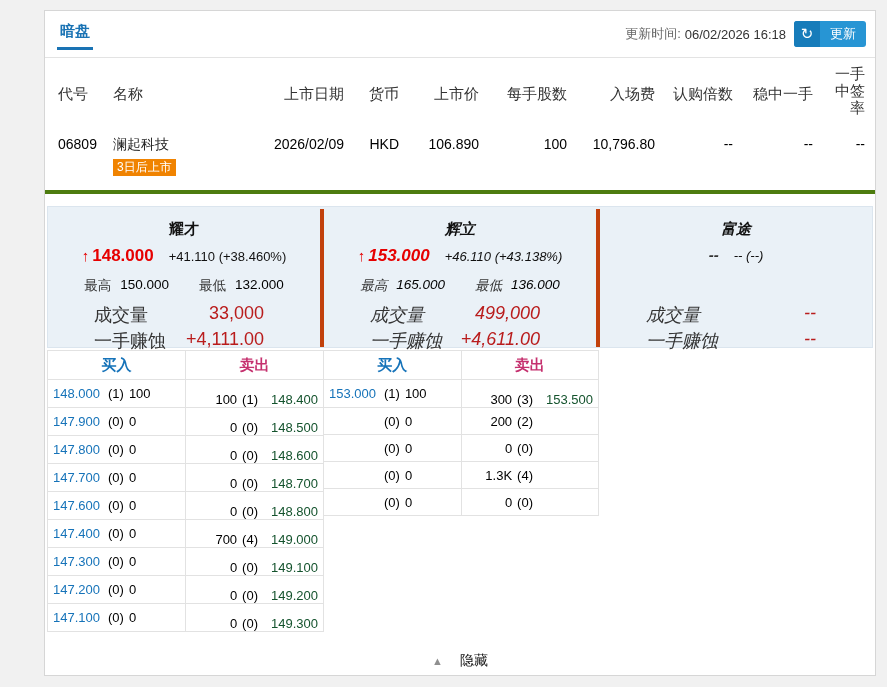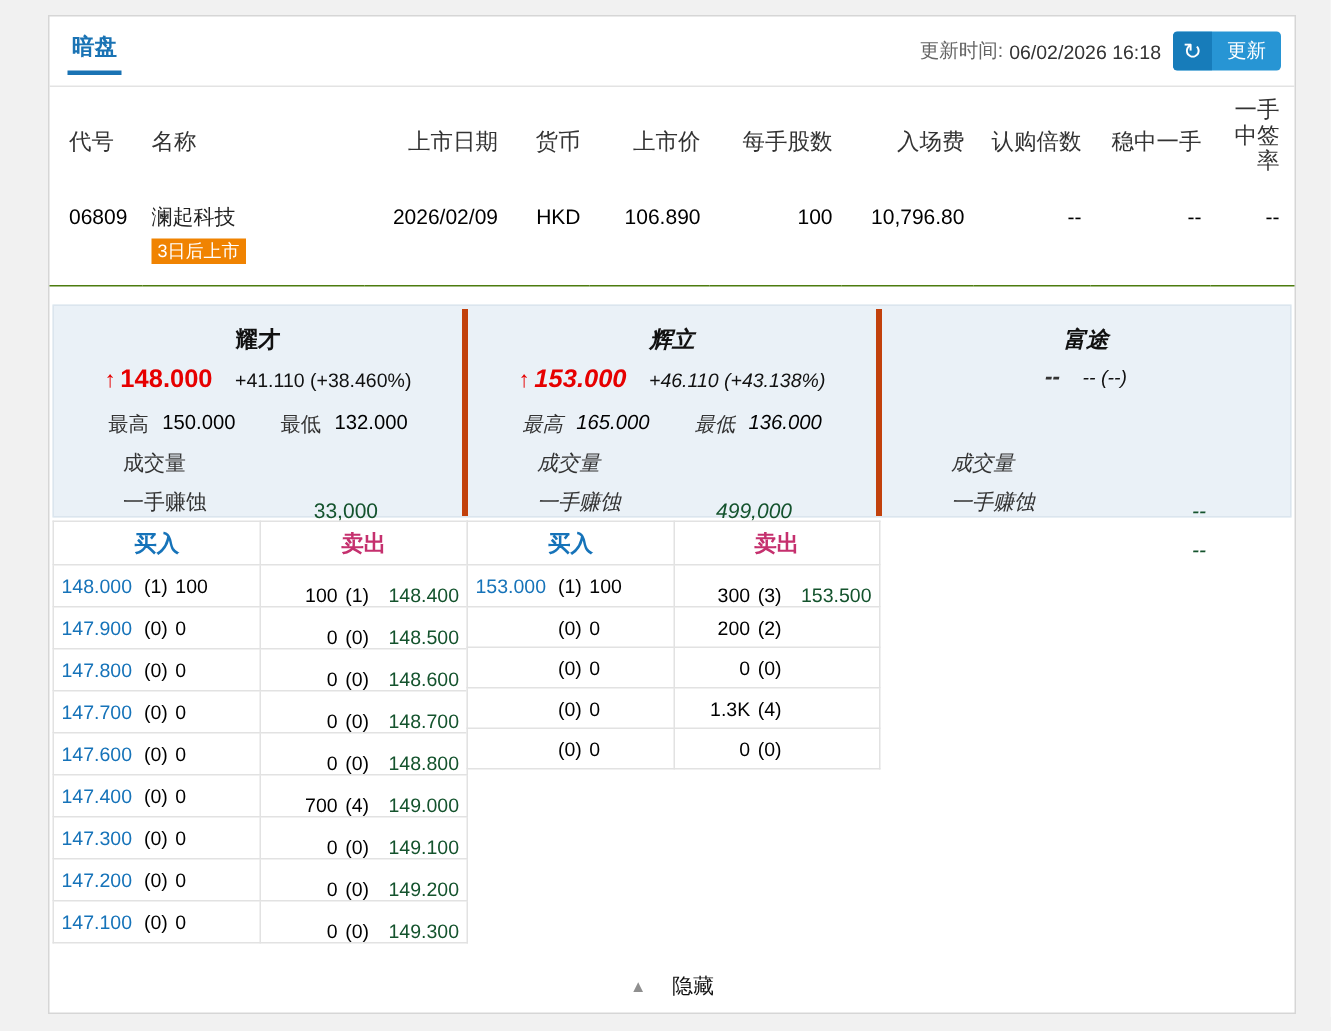--- a/index.html
+++ b/index.html
@@ -1,34 +1,34 @@
 <!DOCTYPE html>
 <html><head>
 <meta charset="utf-8">
 <style>
   * { margin:0; padding:0; box-sizing:border-box; }
   html,body { width:887px; height:687px; background:#f1f1f1; font-family:"Liberation Sans","DejaVu Sans",sans-serif; }
-  .panel { position:absolute; left:32px; top:10px; width:832px; height:666px; background:#fff; border:1px solid #d6d6d6; }
+  .panel { position:absolute; left:44px; top:10px; width:832px; height:666px; background:#fff; border:1px solid #d6d6d6; }
 
   
   .topbar { position:relative; height:47px; border-bottom:1px solid #e3e3e3; }
   .tab { position:absolute; left:12px; top:11px; padding:0 3px 6px; color:#1a73b4; font-size:15px; font-weight:bold; border-bottom:3px solid #1a73b4; cursor:pointer; }
   .topbar-right { position:absolute; right:9px; top:10px; display:flex; align-items:center; }
   .u-label { color:#666; font-size:13px; }
   .u-time { color:#333; font-size:13px; margin-left:4px; }
   .refresh { display:inline-flex; align-items:center; height:26px; margin-left:8px; border:none; padding:0; background:#2795d4; color:#fff; border-radius:3px; overflow:hidden; cursor:pointer; }
   .refresh-ic { width:26px; height:26px; background:#177cba; display:flex; align-items:center; justify-content:center; font-size:15px; }
   .refresh-lb { padding:0 10px; font-size:13px; font-weight:normal; font-family:inherit; }
 
   
   table.stock { width:100%; border-collapse:collapse; table-layout:fixed; }
   .stock th { font-weight:normal; color:#333; font-size:15px; padding:14px 6px 10px; text-align:right; white-space:nowrap; }
   .stock td { font-size:14px; color:#000; padding:10px 6px 14px; text-align:right; vertical-align:top; white-space:nowrap; }
   .stock .al { text-align:left; }
-  .stock tbody tr { border-bottom:1px solid #4d7c0f;padding-left:48px; }
+  .stock tbody tr { border-bottom:4px solid #4d7c0f;padding-left:48px; }
   th.c-code, td.c-code { width:62px; padding-left:13px; }
   th.c-date { width:95px; } th.c-cur { width:55px; } th.c-price { width:80px; }
   th.c-lot { width:88px; } th.c-fee { width:88px; } th.c-sub { width:78px; }
   th.c-stable { width:80px; }
   th.c-win, td.c-win { width:56px; padding-right:10px; }
   th.c-win { white-space:pre-line; line-height:17px; padding-top:7px; }
   .badge { display:inline-block; margin-top:5px; background:#f08301; color:#fff; font-size:12px; line-height:17px; padding:0 4px; }
   .sname { color:#222; }
 
   
@@ -38,23 +38,23 @@
   .b-title { text-align:center; font-size:15px; font-weight:bold; color:#111; padding-top:11px; }
   .b-price { text-align:center; margin-top:7px; white-space:nowrap; height:22px; }
   .up { color:#e60000; font-weight:bold; font-size:15px; }
   .p-red { color:#e60000; font-weight:bold; font-size:17px; margin-left:3px; }
   .p-dark { color:#333; font-weight:bold; font-size:15px; }
   .chg { color:#111; font-size:13px; margin-left:15px; }
   .b-hl { display:flex; justify-content:center; margin-top:9px; font-size:13.5px; height:18px; }
   .b-hl .lb { color:#333; margin-right:9px; }
   .b-hl .lo { margin-left:30px; }
   .b-hl .v { color:#000; }
-  .b-row { display:flex; justify-content:space-between; margin-top:8px; padding:0 56px 0 46px; font-size:14px; height:18px; }
+  .b-row { display:flex; justify-content:space-between; margin-top:8px; padding:0 56px 0 46px; font-size:18px; height:18px; }
   .b-row .lb { color:#333; }
-  .b-row .v { color:#14532d;margin-top:32px; }
+  .b-row .v { color:#b91c1c; }
 
   
   .books { margin:2px 2px 0; display:flex; align-items:flex-start; }
   table.book { border-collapse:collapse; background:#fff; table-layout:fixed; }
   .book1 { width:277px; }
   .book2 { width:276px; margin-left:-1px; }
   .book th { border:1px solid #e2e2e2; height:29px; font-size:15px; font-weight:bold; text-align:center; width:50%; }
   .buy-h { color:#1673b9; }
   .sell-h { color:#c5306e; }
   .book td { border:1px solid #e2e2e2; height:27px; padding:0 5px; font-size:13px; white-space:nowrap; overflow:hidden; }

